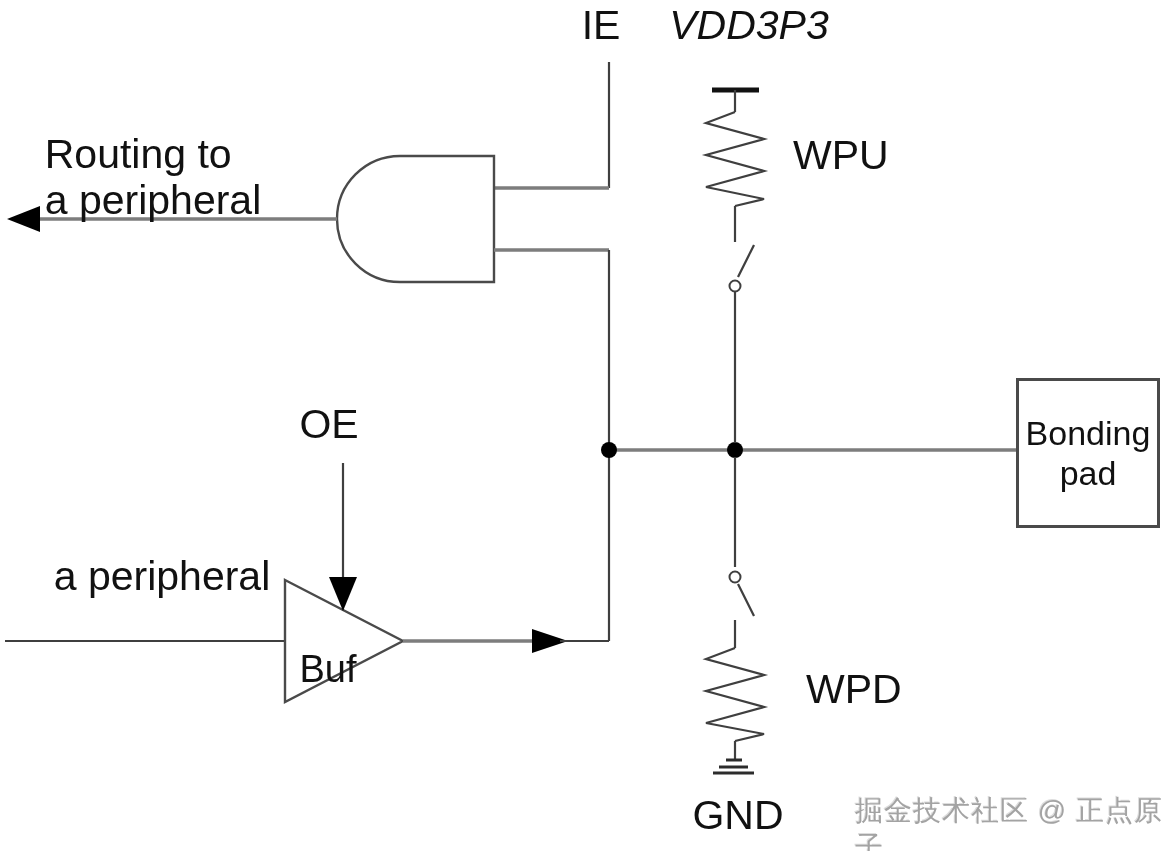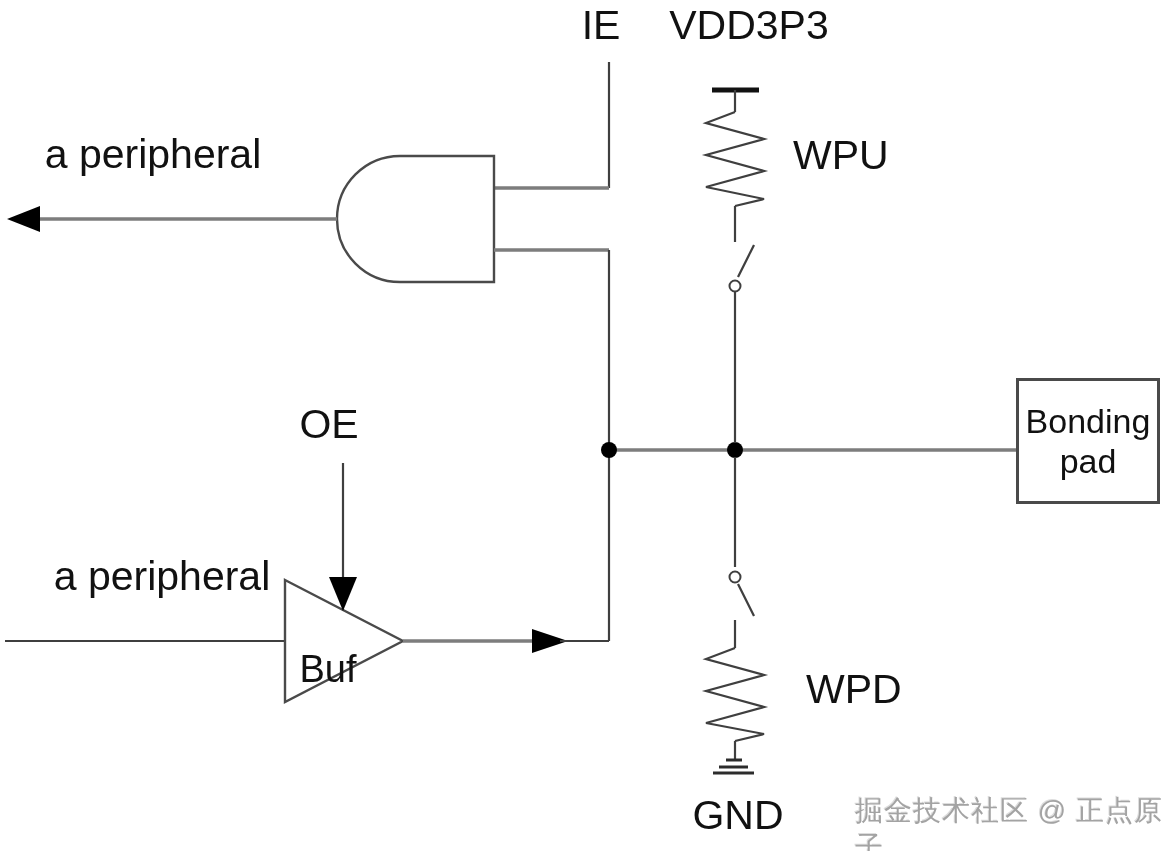--- a/index.html
+++ b/index.html
@@ -9,21 +9,21 @@
   *{box-sizing:border-box;margin:0;padding:0;}
   html,body{width:1167px;height:851px;background:var(--bg);overflow:hidden;}
   body{position:relative;font-family:"Liberation Sans", sans-serif;color:var(--text);}
   .stage{position:absolute;left:0;top:0;width:1167px;height:851px;}
   svg.schematic{position:absolute;left:0;top:0;}
   .lbl{position:absolute;white-space:nowrap;color:var(--text);
        font-family:"Liberation Sans", sans-serif;}
   .lbl-big{font-size:41px;line-height:46px;}
   .center{transform:translateX(-50%);text-align:left;}
   .buf-lbl{font-size:38px;line-height:42px;}
-  .bonding-box{position:absolute;left:1016px;top:378px;width:144px;height:126px;
+  .bonding-box{position:absolute;left:1016px;top:378px;width:144px;height:150px;
        background:#ffffff;border:3px solid var(--shape-stroke);
        display:flex;flex-direction:column;align-items:center;justify-content:center;
        font-size:34px;line-height:40px;text-align:center;}
   .watermark{position:absolute;left:855px;top:793px;font-size:28px;line-height:36px;
        color:var(--watermark);letter-spacing:1px;
        text-shadow:2px 2px 0 rgba(255,255,255,0.95), -1px -1px 0 rgba(120,120,120,0.25);}
   .wire{stroke:var(--wire);stroke-width:2.2;fill:none;stroke-linecap:butt;}
   .wire-thick{stroke:var(--wire-thick);stroke-width:3.4;fill:none;}
   .shape{stroke:var(--shape-stroke);stroke-width:2.4;fill:#ffffff;}
   .arrow{fill:var(--dot);stroke:none;}
@@ -104,23 +104,24 @@
 
     <g>
       <path class="gnd" d="M726,760 H742"></path>
       <path class="gnd" d="M719,767 H748"></path>
       <path class="gnd" d="M713,773 H754"></path>
     </g>
   </svg>
 
   <div class="lbl lbl-big center" style="left:601px;top:2px;">IE</div>
 
-  <div class="lbl lbl-big center" style="left:749px;top:2px;">VDD3P3</div>
+  <div class="lbl lbl-big center" style="left:749px;top:2px;font-style:italic;">VDD3P3</div>
 
   <div class="lbl lbl-big center" style="left:153px;top:131px;">
+    <div>Routing to</div>
     <div>a peripheral</div>
   </div>
 
   <div class="lbl lbl-big" style="left:793px;top:132px;">WPU</div>
 
   <div class="lbl lbl-big center" style="left:329px;top:401px;">OE</div>
 
   <div class="lbl lbl-big center" style="left:162px;top:553px;">
     <div>a peripheral</div>
   </div>

